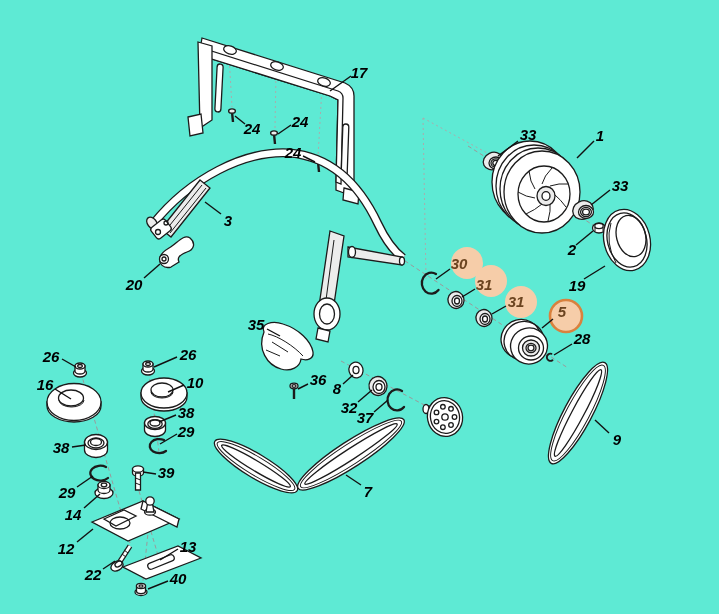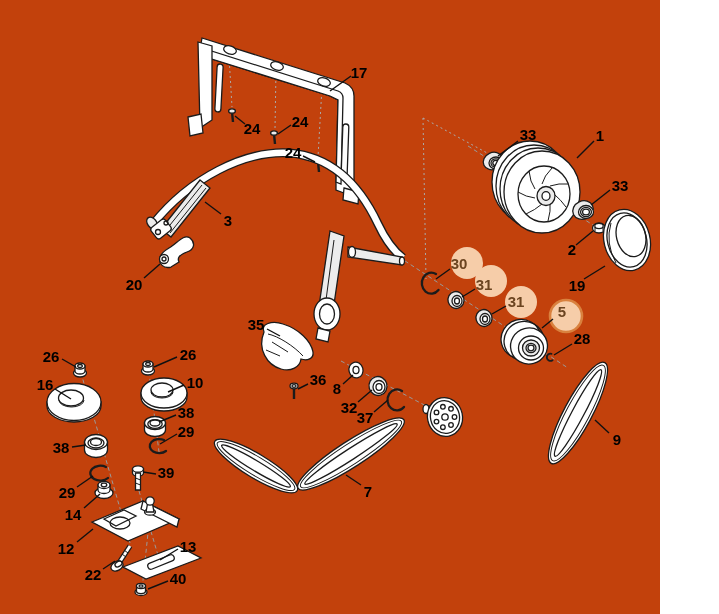--- a/index.html
+++ b/index.html
@@ -1,21 +1,22 @@
 <!DOCTYPE html>
 <html><head>
 <meta charset="utf-8">
 <style>
   html,body{margin:0;padding:0;background:#ffffff;}
   .stage{
     position:relative;
-    width:660px;height:614px;
-    background:#c2410c;
+    width:719px;height:614px;
+    background:#5eead4;
     font-family:"Liberation Sans", sans-serif;
     overflow:hidden;
+    font-style:italic;
   }
   svg{display:block;}
   .part{stroke:#1b1b1b;stroke-width:1.3;fill:#ffffff;}
   .part-fill{stroke:#1b1b1b;stroke-width:1.3;fill:#ececec;}
   .nofill{stroke:#1b1b1b;stroke-width:1.3;fill:none;}
   .thin{stroke:#1b1b1b;stroke-width:1;fill:none;}
   .clip{stroke:#1b1b1b;stroke-width:2.3;fill:none;stroke-linecap:round;}
   .tube-out{stroke:#1b1b1b;stroke-width:9;fill:none;}
   .tube-in{stroke:#ffffff;stroke-width:6.4;fill:none;}
   .construct{stroke:#9a9a9a;stroke-width:1;fill:none;stroke-dasharray:4 3;}

